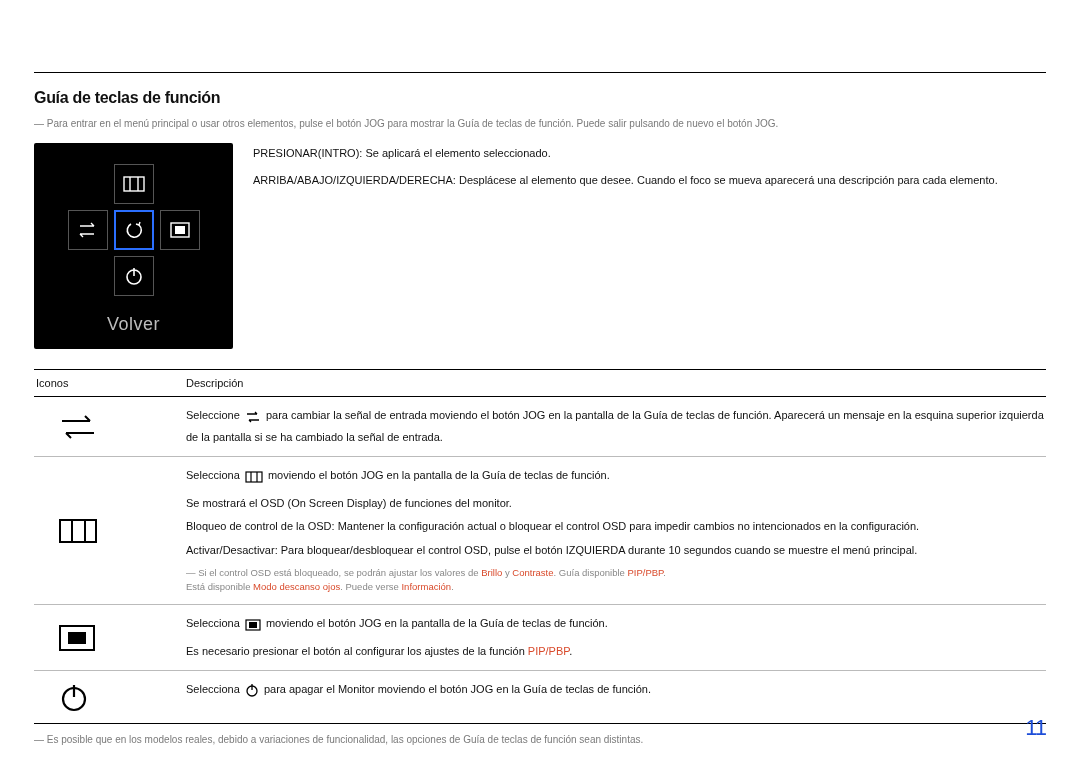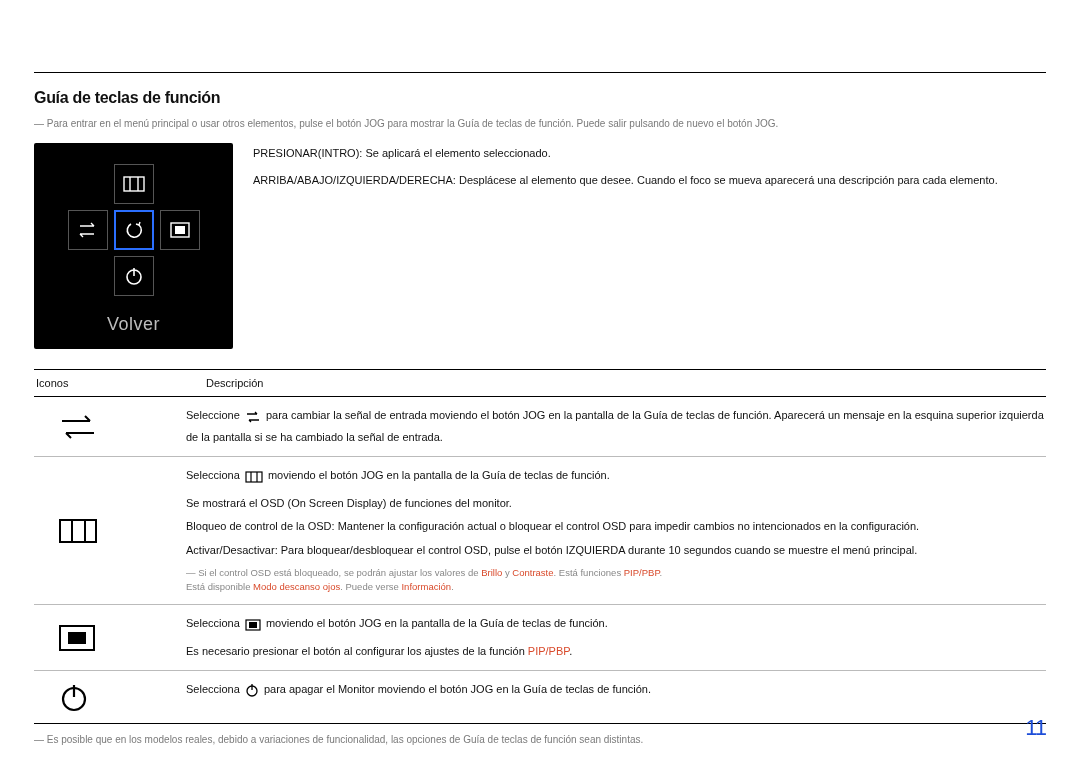--- a/index.html
+++ b/index.html
@@ -81,21 +81,20 @@
   .top-text p { margin:0 0 10px 0; font-size:11px; line-height:1.5; }
 
   
   .tbl { width:100%; }
   .thead {
     display:flex;
     border-top:1px solid #000;
     border-bottom:1px solid #000;
     padding:7px 0;
     font-size:11px;
-    gap:20px;
   }
   .col-icon { width:150px; padding-left:2px; }
   .col-desc { flex:1; padding-left:2px; }
   .trow {
     display:flex;
     border-bottom:1px solid #bbb;
     padding:10px 0;
   }
   .trow:last-of-type { border-bottom:1px solid #000; }
   .trow .col-icon {
@@ -234,21 +233,21 @@
           <span>Selecciona </span><span class="inline-icon"><svg width="18" height="12" viewBox="0 0 18 12">
                 <rect x="1" y="1" width="16" height="10" stroke-width="1.2"></rect>
                 <line x1="6" y1="1" x2="6" y2="11" stroke-width="1.2"></line>
                 <line x1="12" y1="1" x2="12" y2="11" stroke-width="1.2"></line>
               </svg></span><span> moviendo el botón JOG en la pantalla de la Guía de teclas de función.</span>
         </p>
         <p>Se mostrará el OSD (On Screen Display) de funciones del monitor.</p>
         <p>Bloqueo de control de la OSD: Mantener la configuración actual o bloquear el control OSD para impedir cambios no intencionados en la configuración.</p>
         <p>Activar/Desactivar: Para bloquear/desbloquear el control OSD, pulse el botón IZQUIERDA durante 10 segundos cuando se muestre el menú principal.</p>
         <p class="note-small">
-          <span>Si el control OSD está bloqueado, se podrán ajustar los valores de </span><span class="red">Brillo</span><span> y </span><span class="red">Contraste</span><span>. Está funciones </span><span class="red">PIP/PBP</span><span>.</span><br>
+          <span>Si el control OSD está bloqueado, se podrán ajustar los valores de </span><span class="red">Brillo</span><span> y </span><span class="red">Contraste</span><span>. Guía disponible </span><span class="red">PIP/PBP</span><span>.</span><br>
           <span>Está disponible </span><span class="red">Modo descanso ojos</span><span>. Puede verse </span><span class="red">Información</span><span>.</span>
         </p>
       </div>
     </div>
 
     <div class="trow">
       <div class="col-icon bigicon">
         <svg width="38" height="28" viewBox="0 0 38 28">
             <rect x="2" y="2" width="34" height="24" stroke-width="2"></rect>
             <rect x="10" y="8" width="18" height="12" fill="#000" stroke="none"></rect>

